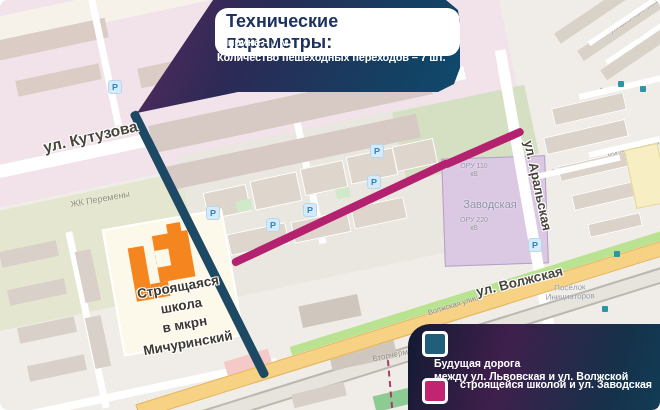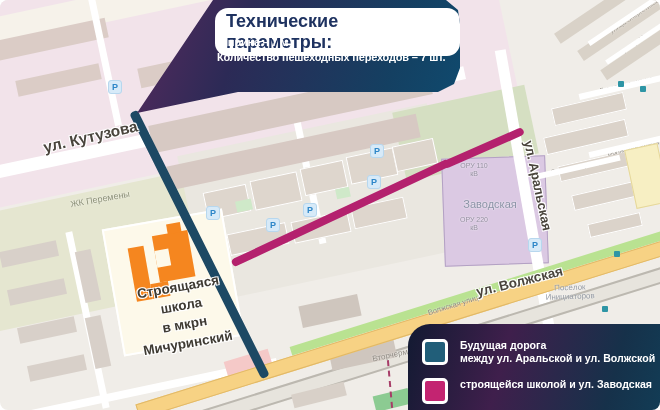--- a/index.html
+++ b/index.html
@@ -166,25 +166,25 @@
 
   <div id="info-panel">
     <div id="info-title">Технические параметры:</div>
     <div id="info-params">
       <div>Ширина – 7 м</div>
       <div>Количество пешеходных переходов – 7 шт.</div>
     </div>
   </div>
 
   <div id="legend-panel">
-    <div class="leg-row" style="top:15px;">
+    <div class="leg-row" style="top:7px;flex-direction:column;">
       <div class="leg-swatch" style="background:#215e79;"></div>
       <div class="leg-text">
         <span style="display:block;">Будущая дорога</span>
-        <span style="display:block;">между ул. Аральской и ул. Волжской</span>
+        <span style="display:block;">между ул. Львовская и ул. Волжской</span>
       </div>
     </div>
     <div class="leg-row" style="top:54px;">
       <div class="leg-swatch" style="background:#c32471;"></div>
       <div class="leg-text">
         <span style="display:block;">строящейся школой и ул. Заводская</span>
       </div>
     </div>
   </div>
 

